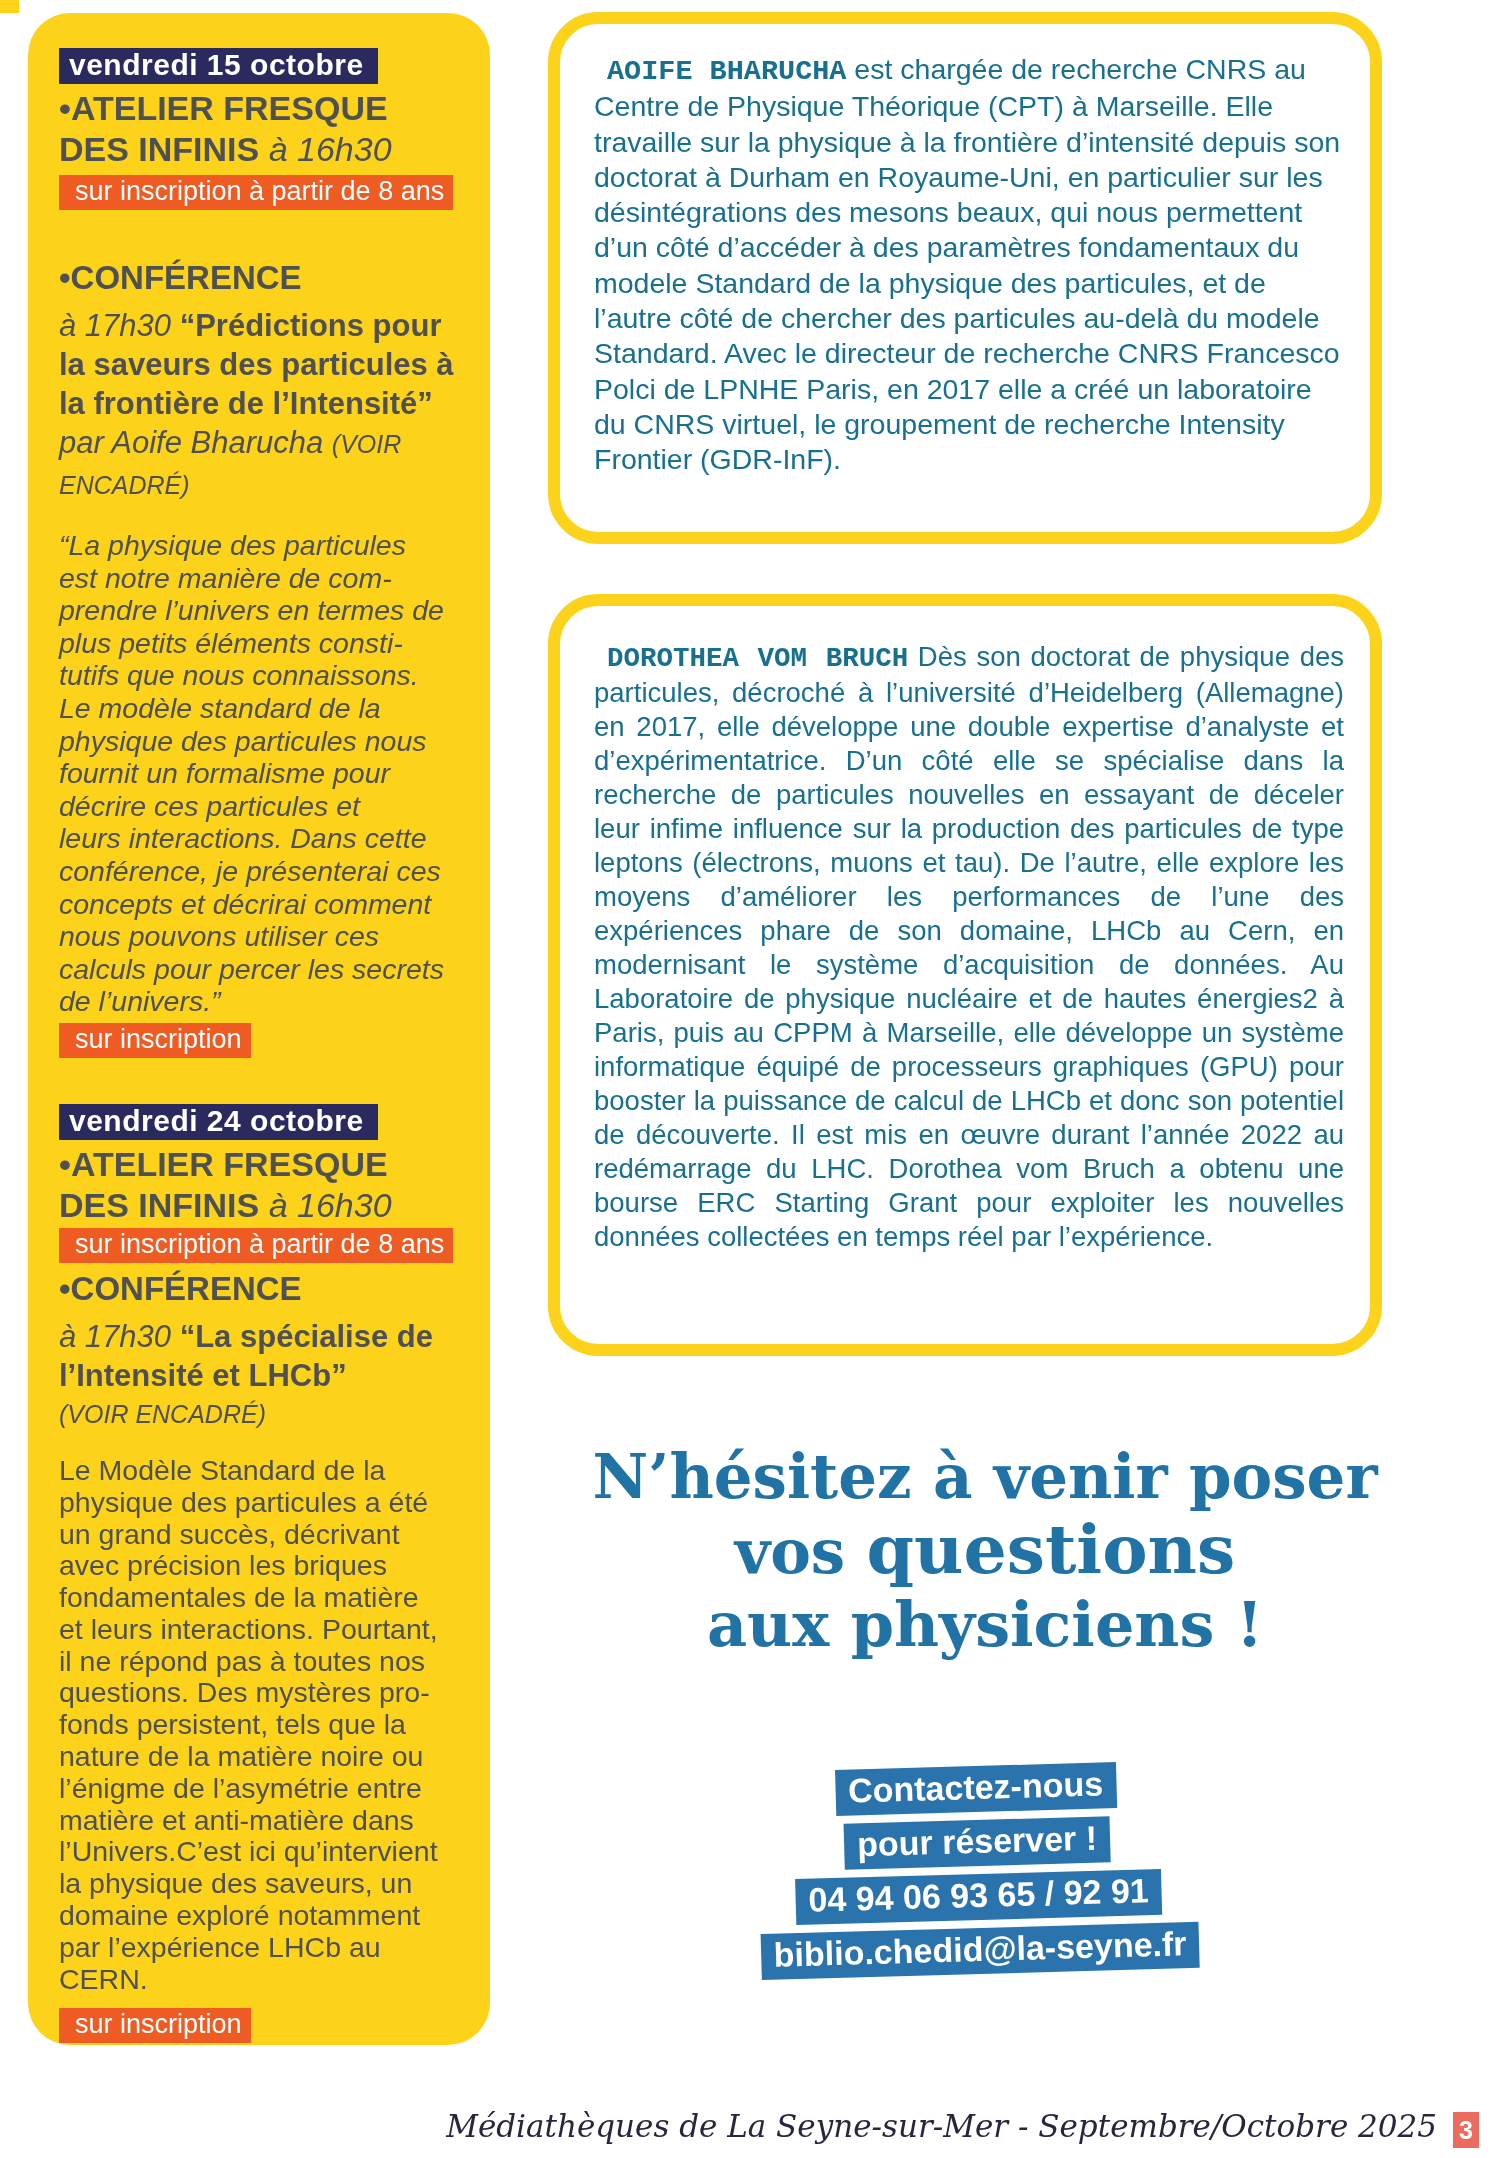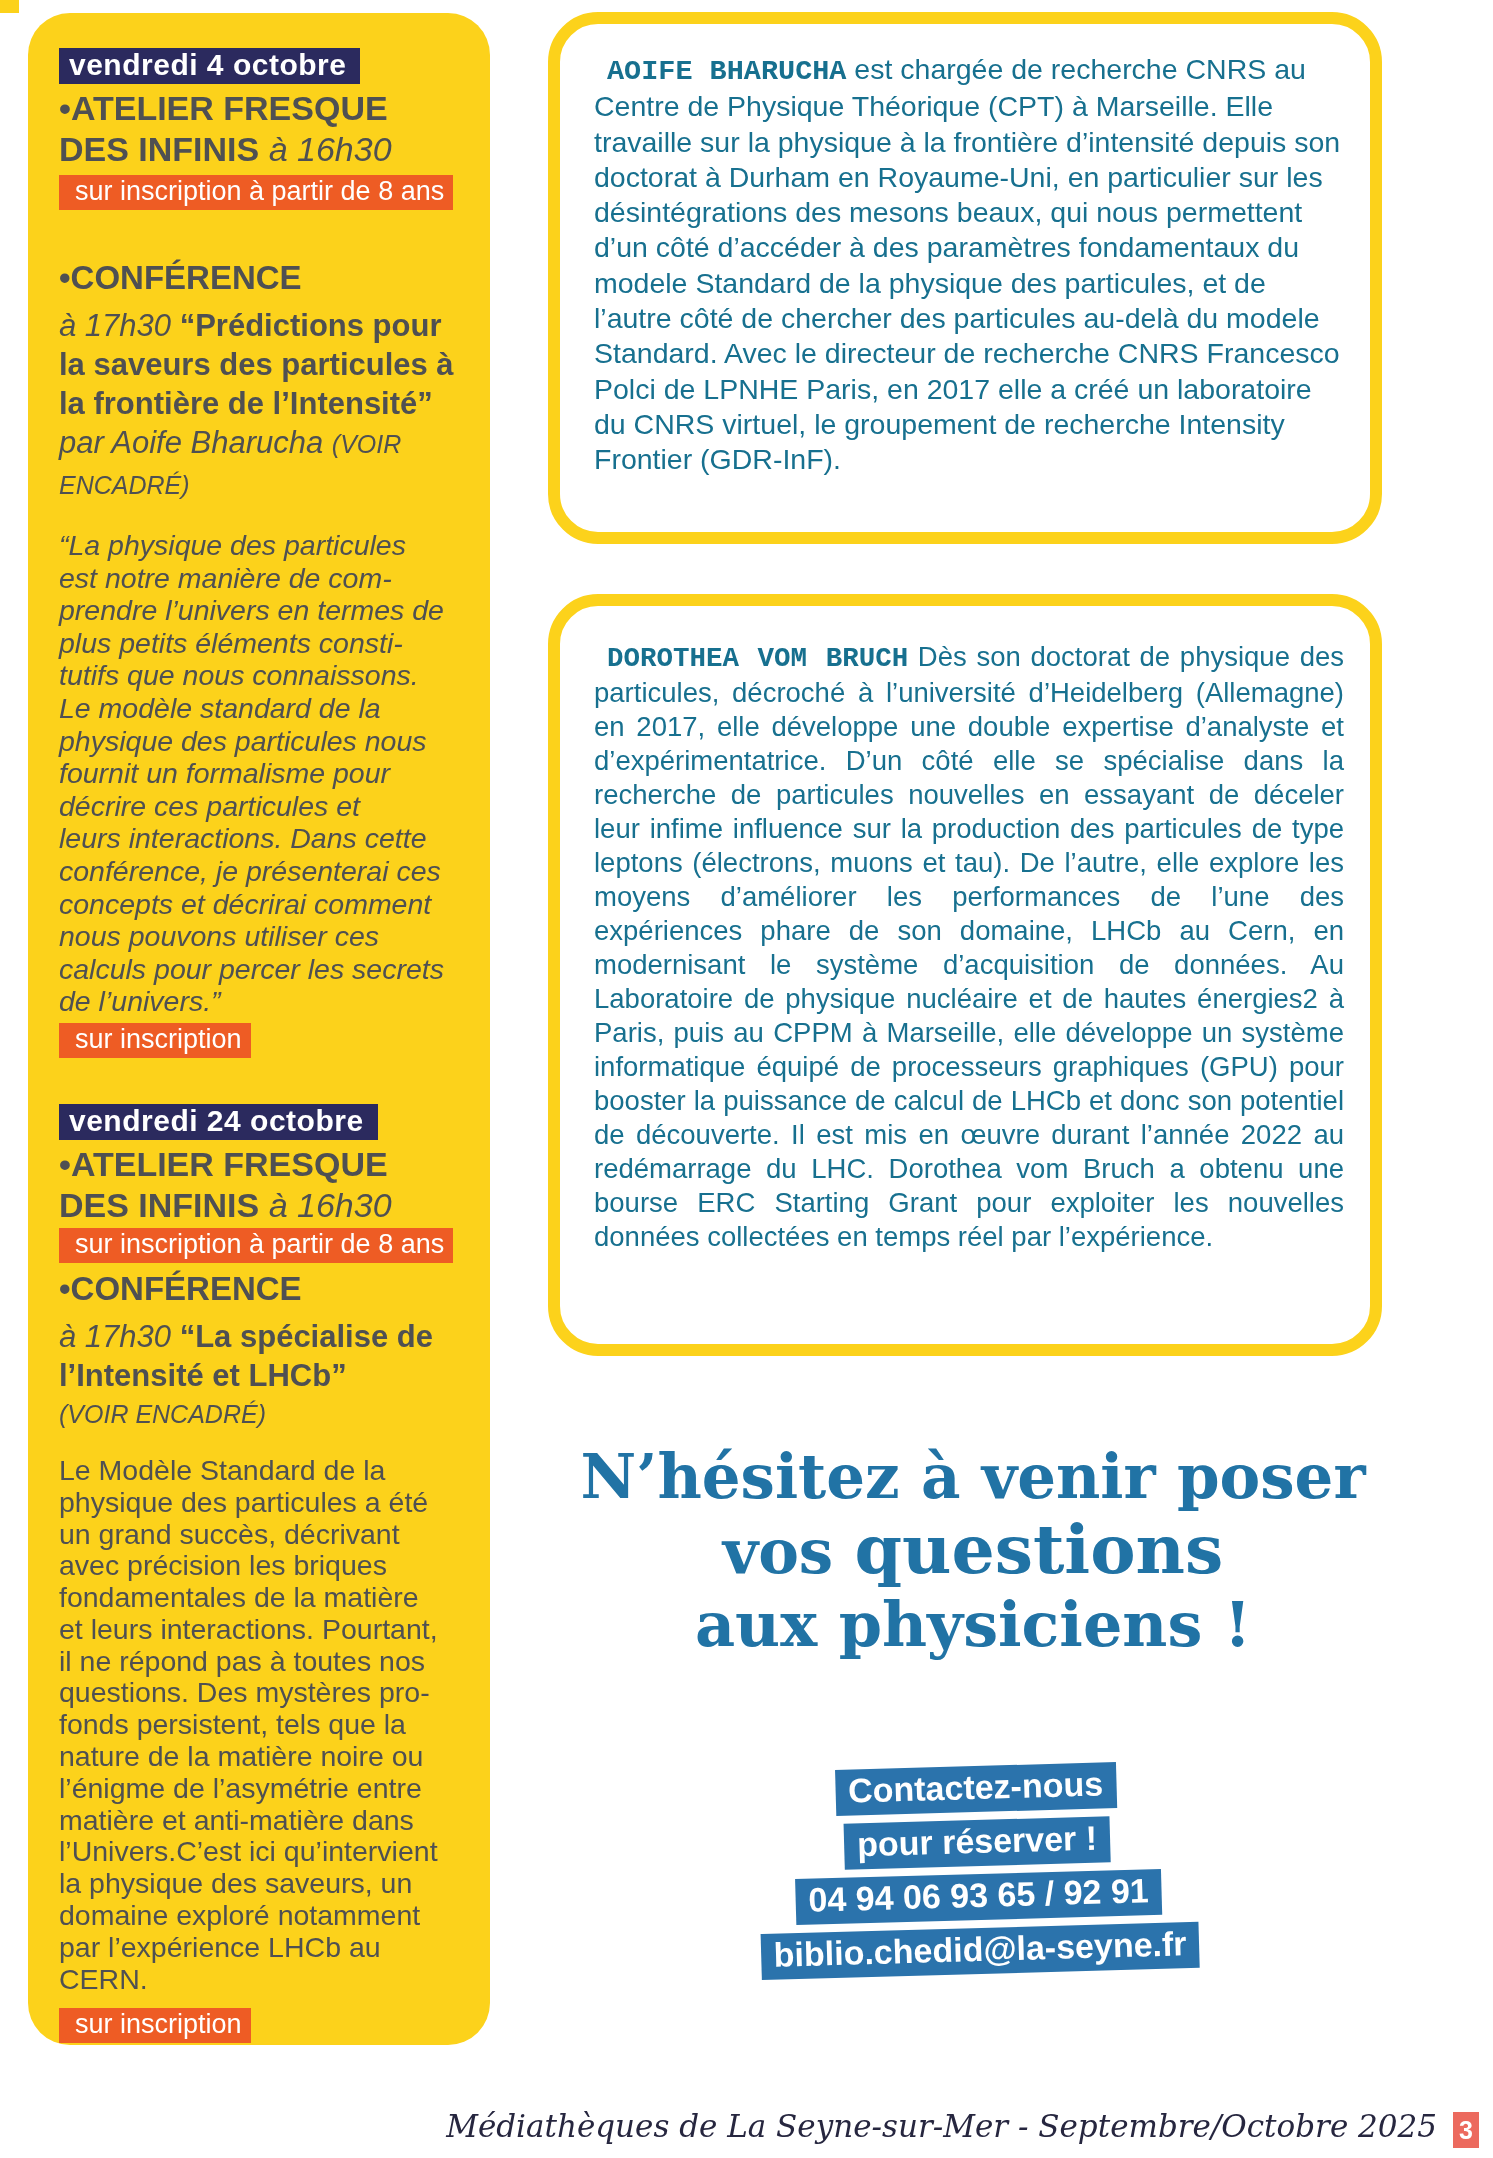--- a/index.html
+++ b/index.html
@@ -58,21 +58,21 @@
     color:var(--teal); overflow:hidden;
   }
   .bio-box p{text-indent:13px;}
   .bio-box .bio-name{font-weight:bold;font-family:Liberation Mono, monospace;}
   #bio1{top:12px; height:532px; padding:28px 26px 0 34px; font-size:28.5px; line-height:35.3px;}
   #bio2{top:594px; height:762px; padding:34px 26px 0 34px; font-size:27.5px; line-height:34px; }
   #bio2 p{text-align:justify;}
 
   
   .cta{
-    position:absolute; left:556px; top:1442px; width:834px; text-align:center;
+    position:absolute; left:568px; top:1442px; width:834px; text-align:center;
     font-family:"DejaVu Serif", serif; font-weight:bold; color:var(--heading_blue);
   }
   .cta .l1{font-size:61px; line-height:70px;}
   .cta .l2{font-size:61px; line-height:74px;}
   .cta .l2 .emph{font-size:68px;}
   .cta .l3{font-size:62px; line-height:72px;}
 
   
   .contact{
     position:absolute; left:548px; top:1766px; width:860px;
@@ -100,21 +100,21 @@
 </head>
 <body>
 
 <div class="page">
 
   <div class="corner-square"></div>
 
   <div class="left-panel">
 
     <div class="section s1">
-      <div class="date-bar">vendredi 4 octobre</div>
+      <div class="date-bar">vendredi 15 octobre</div>
       <div class="workshop"><span>•ATELIER FRESQUE DES INFINIS</span><span class="time"> à 16h30</span></div>
       <div class="chip">sur inscription à partir de 8 ans</div>
       <div class="conf-label">•CONFÉRENCE</div>
       <div class="conf-title"><span class="time">à 17h30 </span><span class="title">“Prédictions pour la saveurs des particules à la frontière de l’Intensité”</span><span class="speaker"> par Aoife Bharucha </span><span class="ref">(VOIR ENCADRÉ)</span></div>
       <div class="desc italic">“La physique des particules
 est notre manière de com-
 prendre l’univers en termes de
 plus petits éléments consti-
 tutifs que nous connaissons.
 Le modèle standard de la

